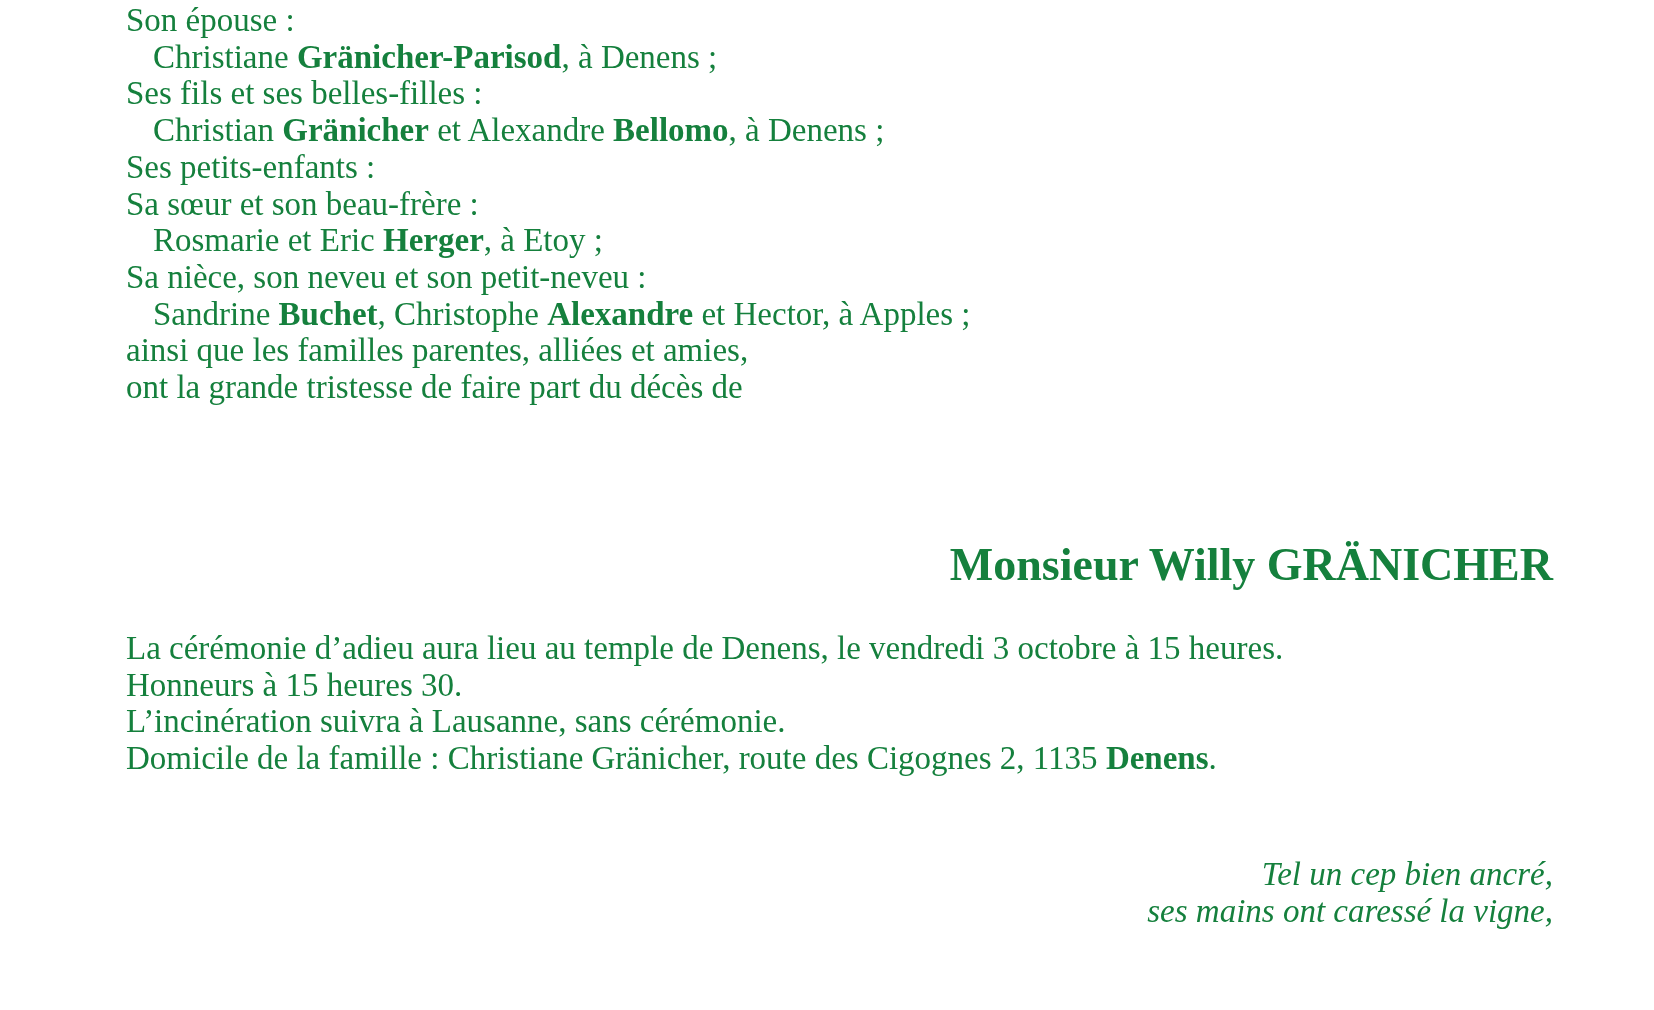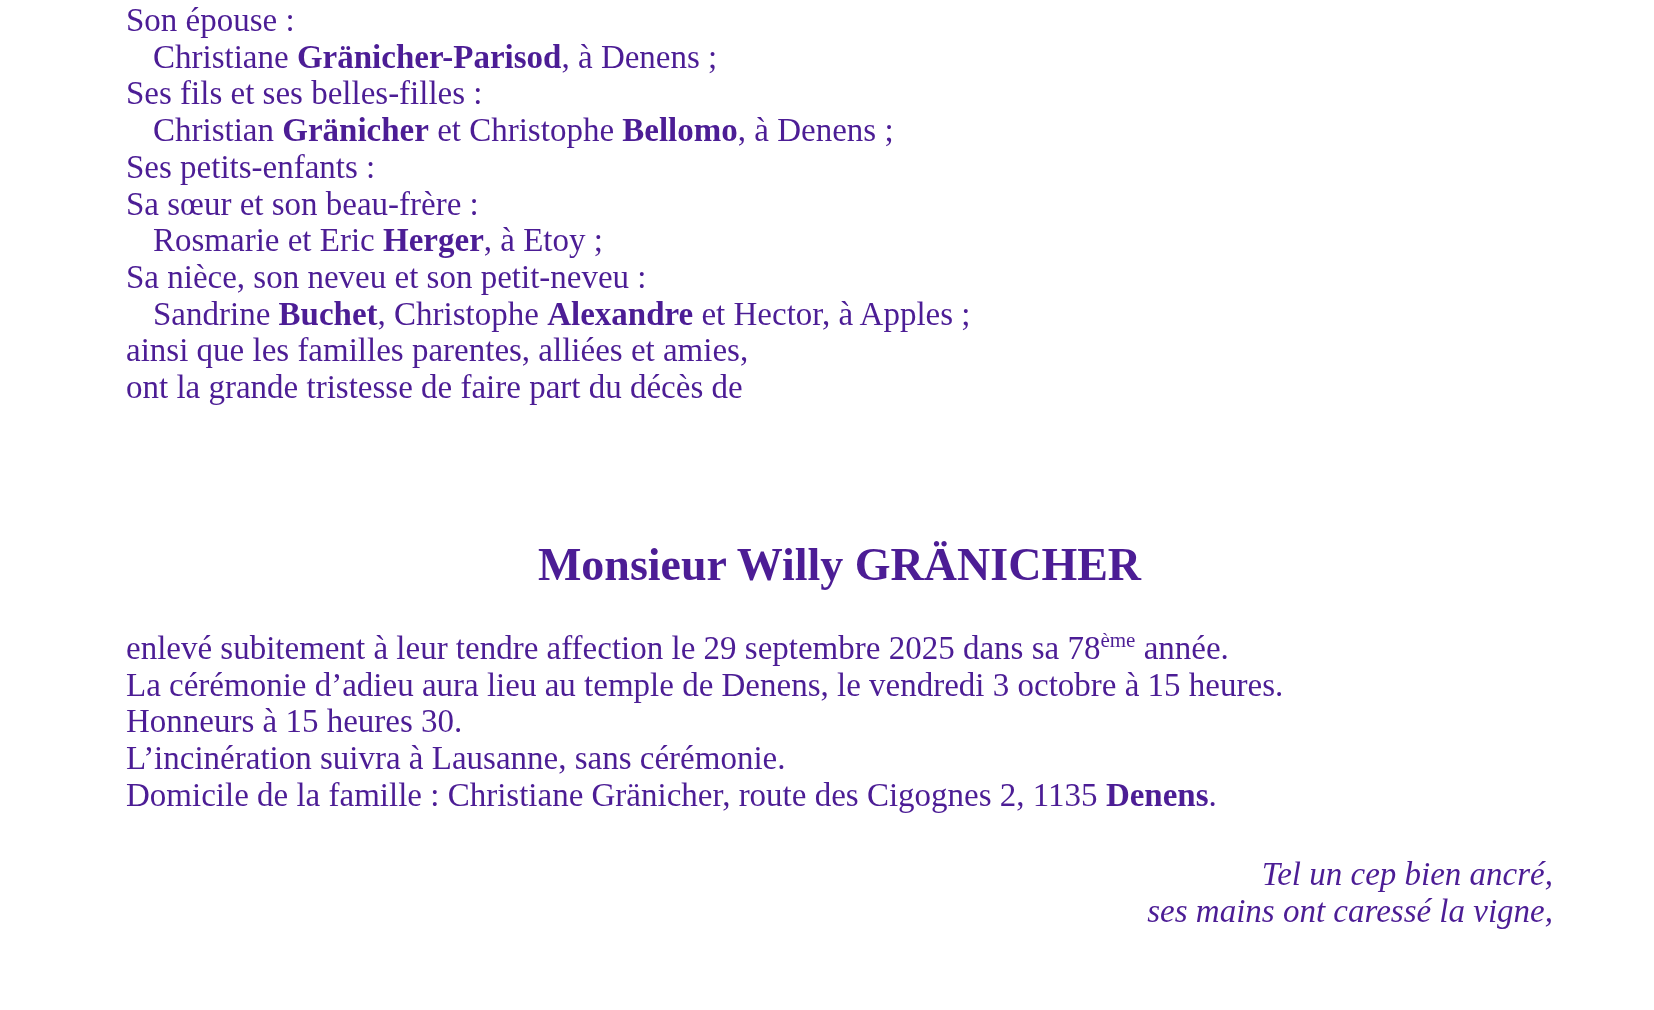--- a/index.html
+++ b/index.html
@@ -5,21 +5,21 @@
   html, body {
     margin: 0;
     padding: 0;
     background: #ffffff;
   }
   .sheet {
     position: relative;
     width: 1654px;
     height: 1010px;
     background: #ffffff;
-    color: #4c1d95;
+    color: #15803d;
     font-family: "Liberation Serif", "DejaVu Serif", serif;
     font-size: 33px;
     overflow: hidden;
   }
   .block {
     position: absolute;
     line-height: 36.7px;
   }
   .line {
     margin: 0;
@@ -47,20 +47,21 @@
     top: 542px;
     width: 1427px;
     text-align: center;
   }
   .title-block h1 {
     margin: 0;
     font-size: 46px;
     line-height: 46px;
     font-weight: bold;
     letter-spacing: 0px;
+    text-align: right;
   }
   .ceremony-block {
     left: 126px;
     top: 630px;
   }
   .epitaph-block {
     right: 101px;
     top: 856px;
     text-align: right;
     font-style: italic;
@@ -68,36 +69,35 @@
 </style>
 </head>
 <body>
 
 <div class="sheet">
 
   <div class="block family-block">
     <p class="line"><span>Son épouse :</span></p>
     <p class="line indent"><span>Christiane </span><span class="b">Gränicher-Parisod</span><span>, à Denens ;</span></p>
     <p class="line"><span>Ses fils et ses belles-filles :</span></p>
-    <p class="line indent"><span>Christian </span><span class="b">Gränicher</span><span> et Christophe </span><span class="b">Bellomo</span><span>, à Denens ;</span></p>
+    <p class="line indent"><span>Christian </span><span class="b">Gränicher</span><span> et Alexandre </span><span class="b">Bellomo</span><span>, à Denens ;</span></p>
     <p class="line"><span>Ses petits-enfants :</span></p>
     <p class="line"><span>Sa sœur et son beau-frère :</span></p>
     <p class="line indent"><span>Rosmarie et Eric </span><span class="b">Herger</span><span>, à Etoy ;</span></p>
     <p class="line"><span>Sa nièce, son neveu et son petit-neveu :</span></p>
     <p class="line indent"><span>Sandrine </span><span class="b">Buchet</span><span>, Christophe </span><span class="b">Alexandre</span><span> et Hector, à Apples ;</span></p>
     <p class="line"><span>ainsi que les familles parentes, alliées et amies,</span></p>
     <p class="line"><span>ont la grande tristesse de faire part du décès de</span></p>
   </div>
 
   <div class="block title-block">
     <h1>Monsieur Willy GRÄNICHER</h1>
   </div>
 
   <div class="block ceremony-block">
-    <p class="line"><span>enlevé subitement à leur tendre affection le 29 septembre 2025 dans sa 78</span><span class="sup">ème</span><span> année.</span></p>
     <p class="line"><span>La cérémonie d’adieu aura lieu au temple de Denens, le vendredi 3 octobre à 15 heures.</span></p>
     <p class="line"><span>Honneurs à 15 heures 30.</span></p>
     <p class="line"><span>L’incinération suivra à Lausanne, sans cérémonie.</span></p>
     <p class="line"><span>Domicile de la famille : Christiane Gränicher, route des Cigognes 2, 1135 </span><span class="b">Denens</span><span>.</span></p>
   </div>
 
   <div class="block epitaph-block">
     <p class="line">Tel un cep bien ancré,</p>
     <p class="line">ses mains ont caressé la vigne,</p>
   </div>

